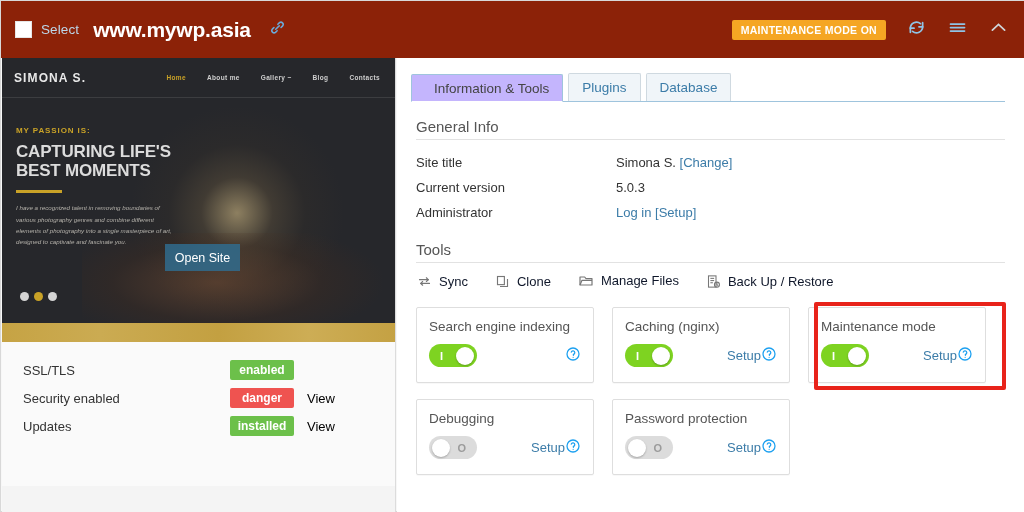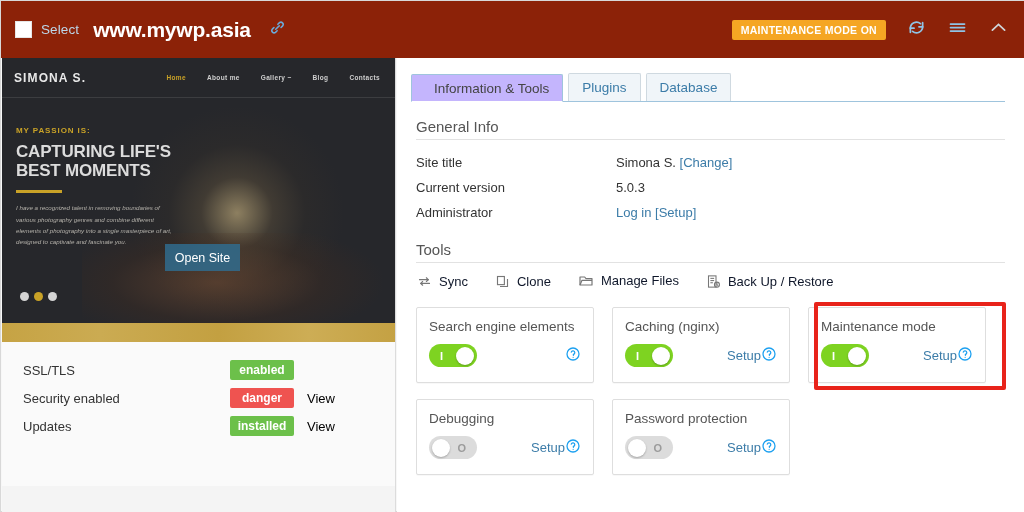--- a/index.html
+++ b/index.html
@@ -397,21 +397,21 @@
             <path d="M17.5 14.5 V17 L19 18.2" stroke-linecap="round"></path>
           </svg>
         </span>
         <span>Back Up / Restore</span>
       </div>
     </div>
 
     <div class="cards">
 
       <div class="card">
-        <div class="card-title">Search engine elements</div>
+        <div class="card-title">Search engine indexing</div>
         <div class="card-bottom">
           <div class="toggle on">
             <span class="mark">I</span>
             <span class="knob"></span>
           </div>
           <div class="card-right">
             <span>
               <svg width="16" height="16" viewBox="0 0 24 24" fill="none" stroke="#1ca0f0" stroke-width="1.9">
                 <circle cx="12" cy="12" r="9"></circle>
                 <path d="M9.4 9.2 a2.7 2.7 0 1 1 3.2 3.4 V14" stroke-linecap="round"></path>

